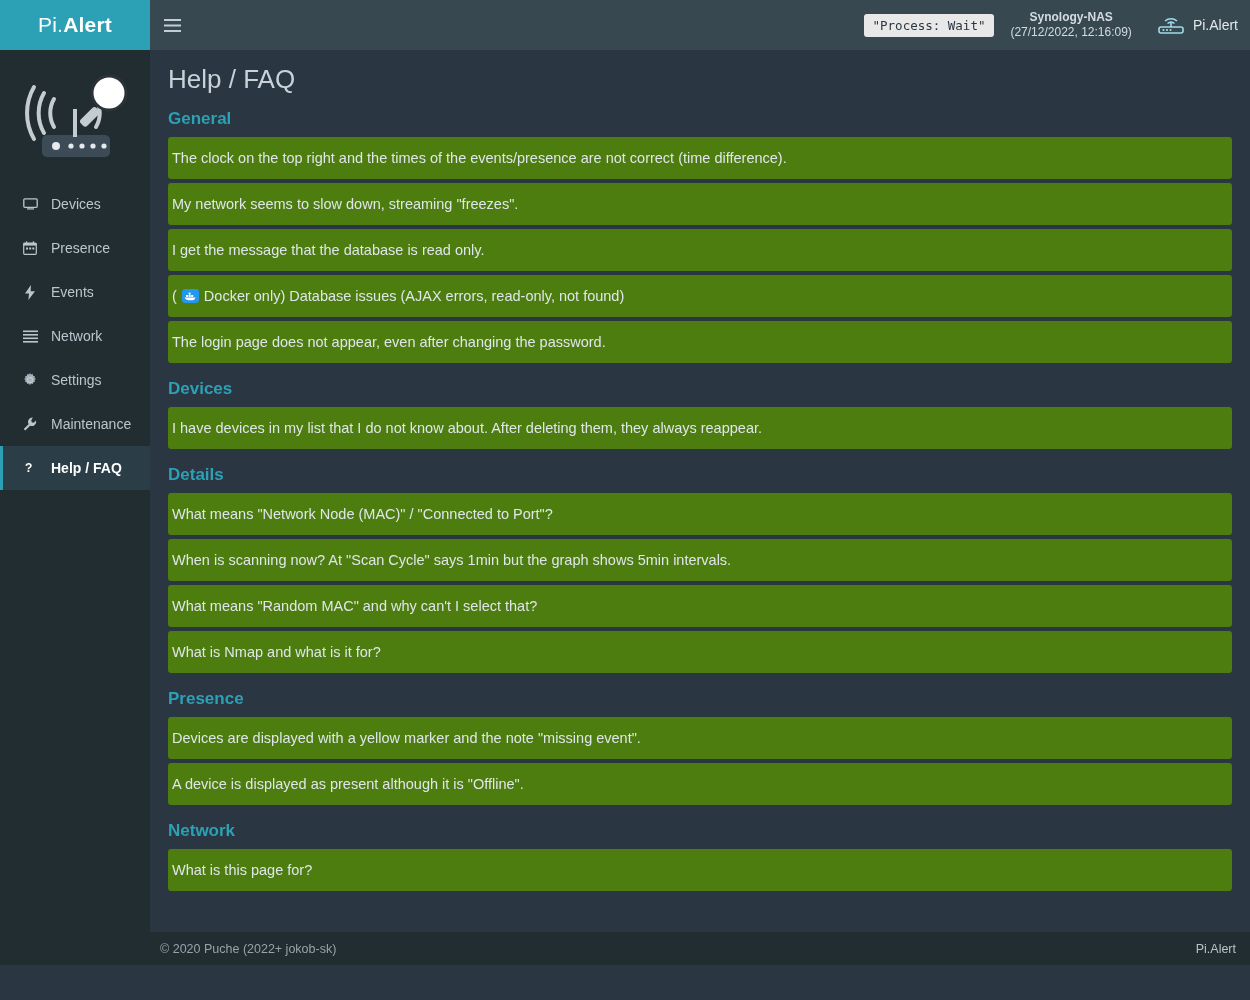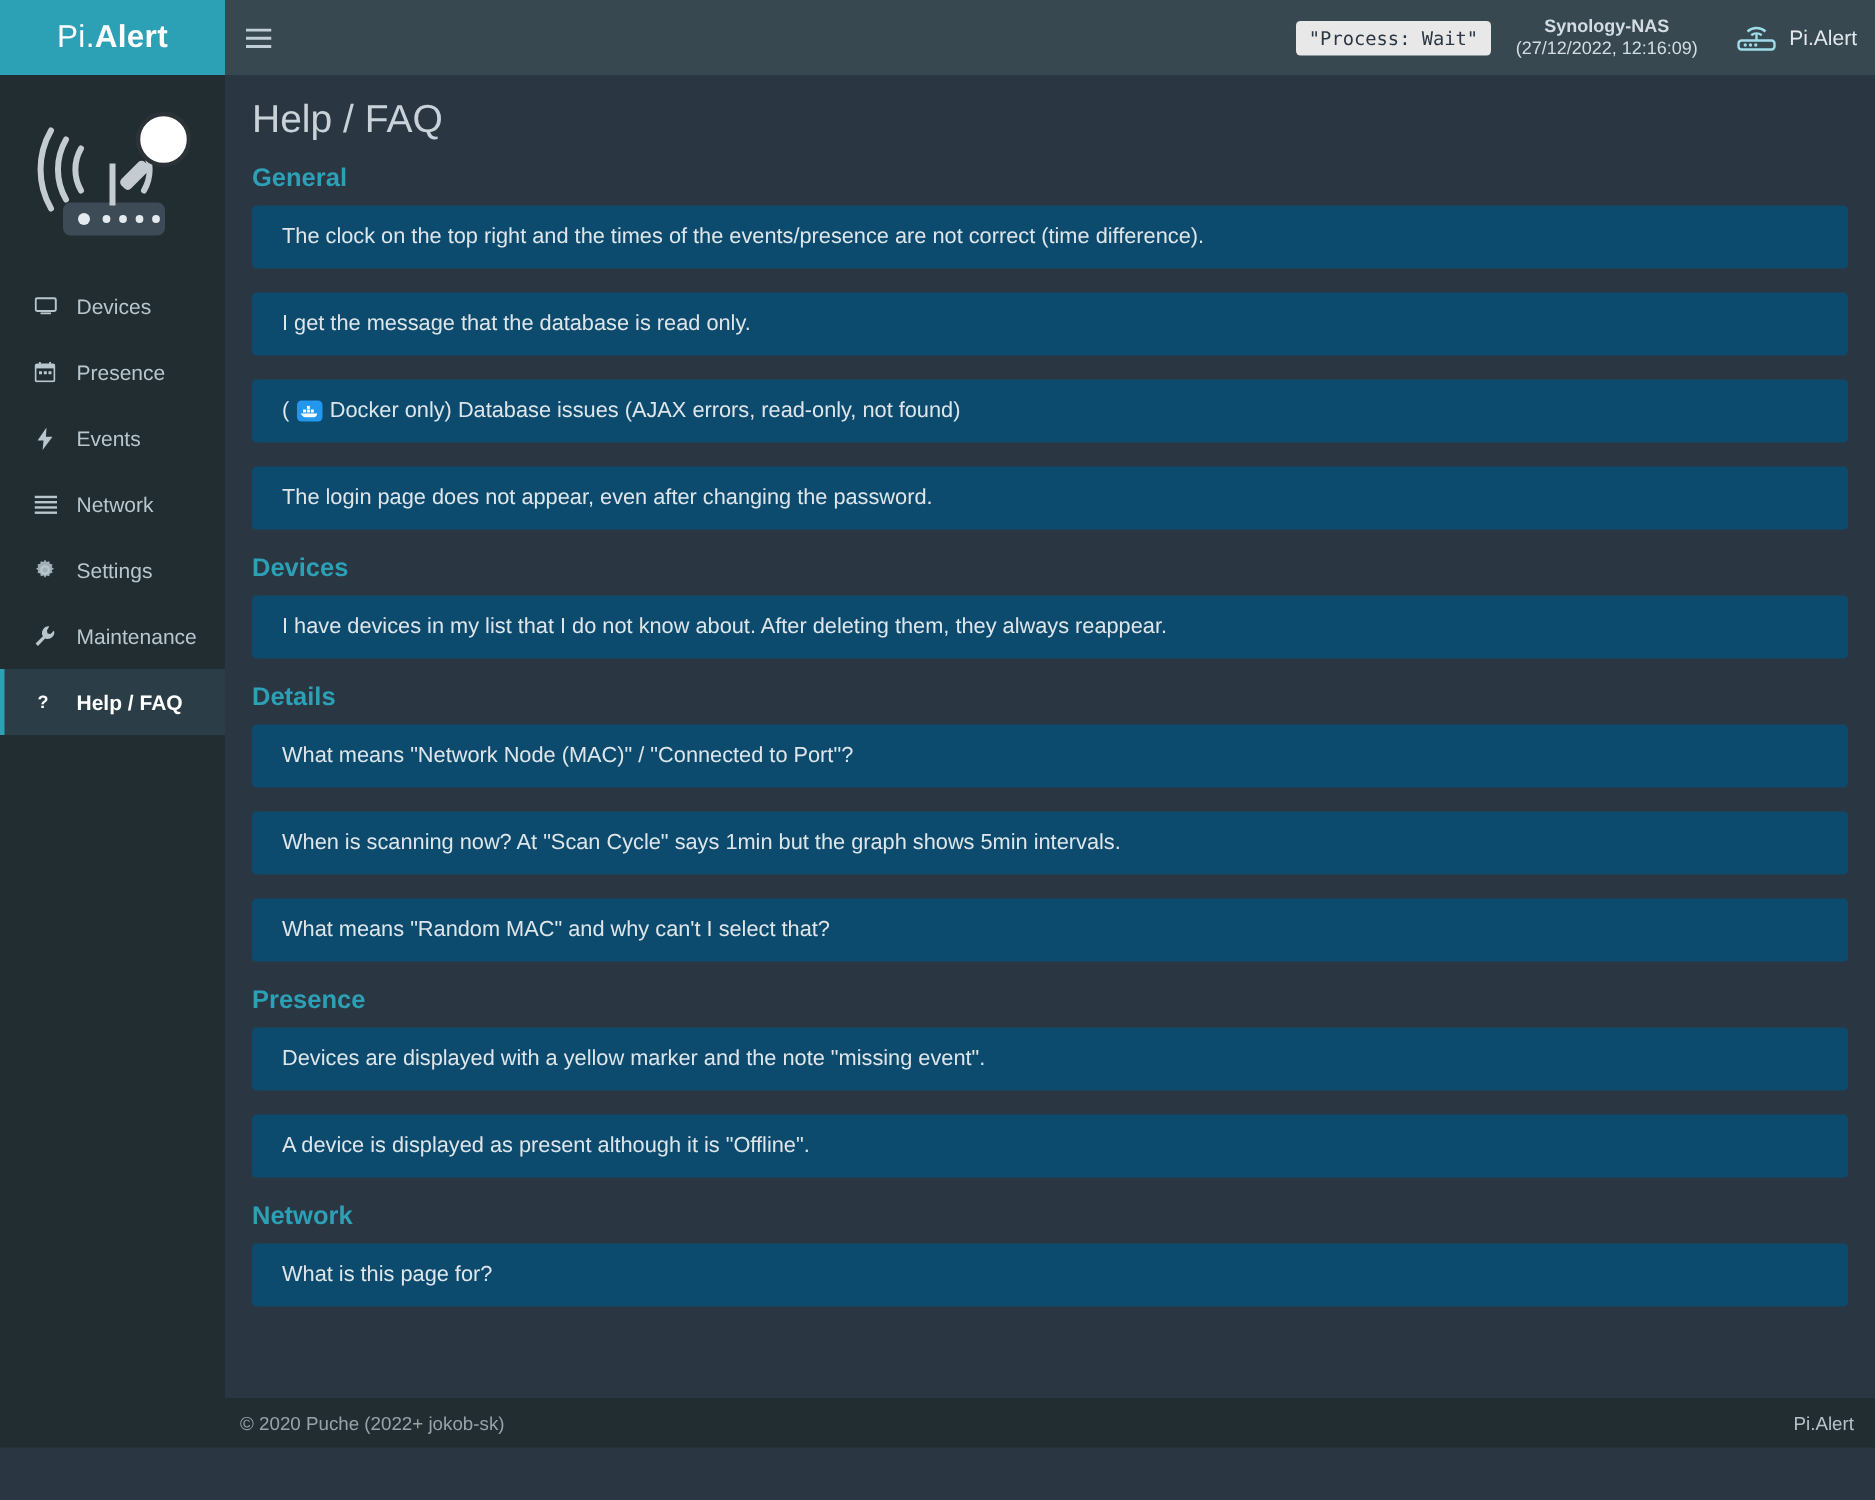--- a/index.html
+++ b/index.html
@@ -156,25 +156,25 @@
     margin: 0 0 14px 0;
   }
   .section-title {
     color: #2ca0b5;
     font-size: 17px;
     font-weight: 700;
     margin: 0 0 8px 0;
   }
   .faq-list { margin: 0 0 16px 0; }
   .faq-item {
-    background: #0c4a6e;
+    background: #4d7c0f;
     color: #dfe6ea;
     font-size: 14.5px;
-    padding: 13px 20px;
-    margin-bottom: 16px;
+    padding: 13px 4px;
+    margin-bottom: 4px;
     border-radius: 3px;
     cursor: pointer;
     display: flex;
     align-items: center;
     gap: 5px;
   }
   .docker-ico {
     display: inline-flex;
     align-items: center;
     justify-content: center;
@@ -343,20 +343,21 @@
         </li>
       </ul>
     </div>
 
     <div class="content">
       <h1 class="page-title">Help / FAQ</h1>
 
       <h2 class="section-title">General</h2>
       <div class="faq-list">
         <div class="faq-item">The clock on the top right and the times of the events/presence are not correct (time difference).</div>
+        <div class="faq-item">My network seems to slow down, streaming "freezes".</div>
         <div class="faq-item">I get the message that the database is read only.</div>
         <div class="faq-item">
           <span>(</span>
           <span class="docker-ico">
             <svg width="13" height="10" viewBox="0 0 13 10" aria-hidden="true">
               <rect x="2" y="4" width="2" height="2" fill="#ffffff"></rect>
               <rect x="4.6" y="4" width="2" height="2" fill="#ffffff"></rect>
               <rect x="7.2" y="4" width="2" height="2" fill="#ffffff"></rect>
               <rect x="4.6" y="1.6" width="2" height="2" fill="#ffffff"></rect>
               <path d="M0.5 6.6 h11 a3 3 0 0 1-3 2.6 h-4 a4.4 4.4 0 0 1-4-2.6z" fill="#ffffff"></path>
@@ -370,20 +371,21 @@
       <h2 class="section-title">Devices</h2>
       <div class="faq-list">
         <div class="faq-item">I have devices in my list that I do not know about. After deleting them, they always reappear.</div>
       </div>
 
       <h2 class="section-title">Details</h2>
       <div class="faq-list">
         <div class="faq-item">What means "Network Node (MAC)" / "Connected to Port"?</div>
         <div class="faq-item">When is scanning now? At "Scan Cycle" says 1min but the graph shows 5min intervals.</div>
         <div class="faq-item">What means "Random MAC" and why can't I select that?</div>
+        <div class="faq-item">What is Nmap and what is it for?</div>
       </div>
 
       <h2 class="section-title">Presence</h2>
       <div class="faq-list">
         <div class="faq-item">Devices are displayed with a yellow marker and the note "missing event".</div>
         <div class="faq-item">A device is displayed as present although it is "Offline".</div>
       </div>
 
       <h2 class="section-title">Network</h2>
       <div class="faq-list">

